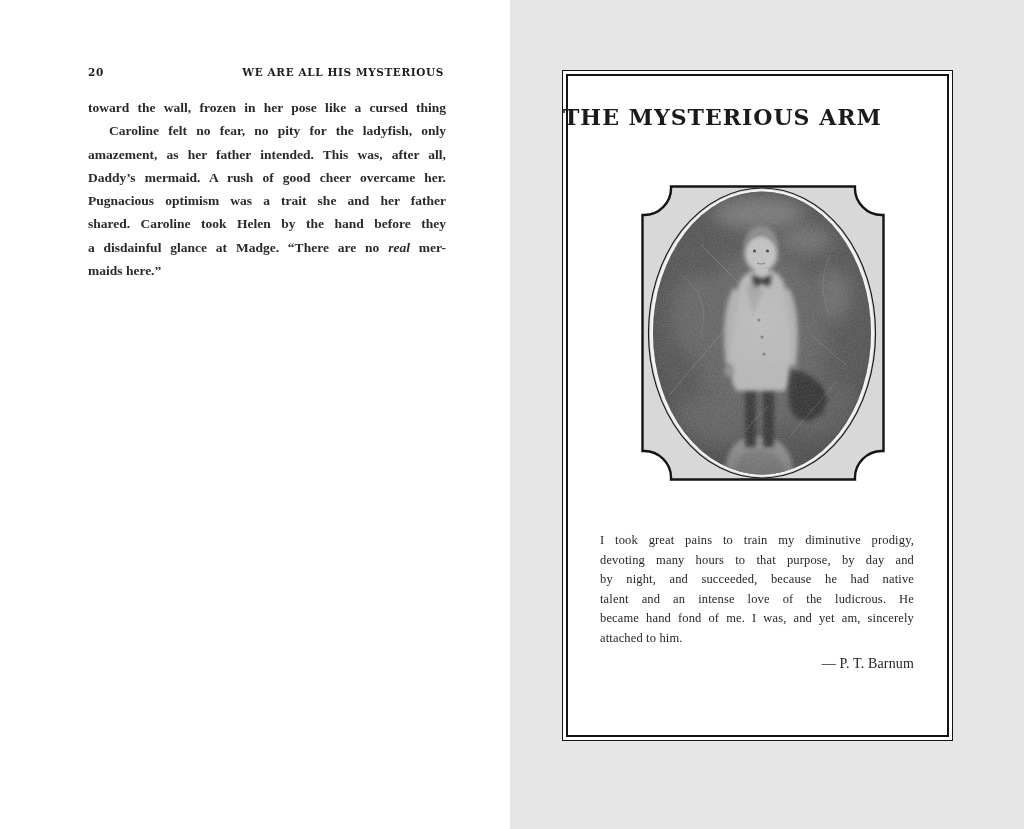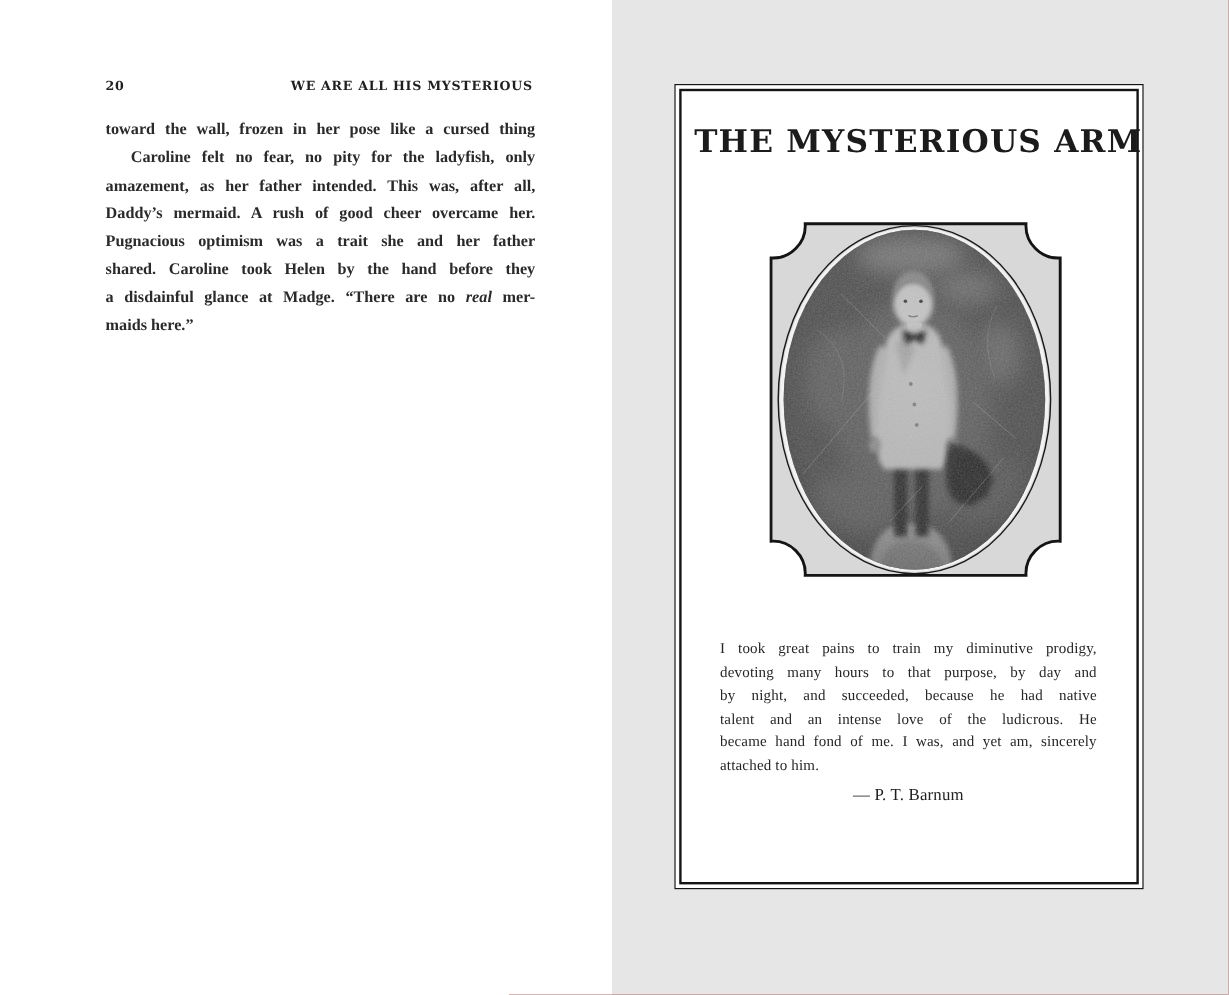--- a/index.html
+++ b/index.html
@@ -2,21 +2,21 @@
 <html><head>
 <meta charset="utf-8">
 <style>
   * { margin: 0; padding: 0; box-sizing: border-box; }
   html, body { background: #ffffff; }
   .screen {
     position: relative;
     width: 1024px;
     height: 829px;
     overflow: hidden;
-    background: #7f1d1d;
+    background: #c4b5fd;
     font-family: "Liberation Serif", serif;
     color: #222222;
   }
 
   
   .page-left {
     position: absolute;
     left: 0; top: 0;
     width: 510px; height: 829px;
     background: #ffffff;
@@ -67,24 +67,24 @@
   }
   .panel-inner {
     position: absolute;
     inset: 3px;
     border: 2px solid #141414;
   }
   .chapter-title {
     position: absolute;
     left: 0; right: 0;
     top: 33px;
-    text-align: right;
+    text-align: left;
     font-family: "DejaVu Serif", serif;
     font-weight: bold;
-    font-size: 26px;
+    font-size: 22px;
     letter-spacing: 1px;
     color: #1b1b1b;
     white-space: nowrap;
   }
   .photo-frame {
     position: absolute;
     left: 78px;           
     top: 114px;
     width: 244px;
     height: 296px;
@@ -97,21 +97,21 @@
     font-size: 12.5px;
     line-height: 19.6px;
     letter-spacing: 0.15px;
     color: #262626;
     overflow: hidden;
   }
   .qline { text-align: justify; text-align-last: justify; }
   .qline.last { text-align-last: left; }
   .attribution {
     margin-top: 5px;
-    text-align: center;
+    text-align: right;
     font-size: 14px;
     color: #1f1f1f;
   }
 </style>
 </head>
 <body>
 
 <div class="screen">
 
   <section class="page-left">

